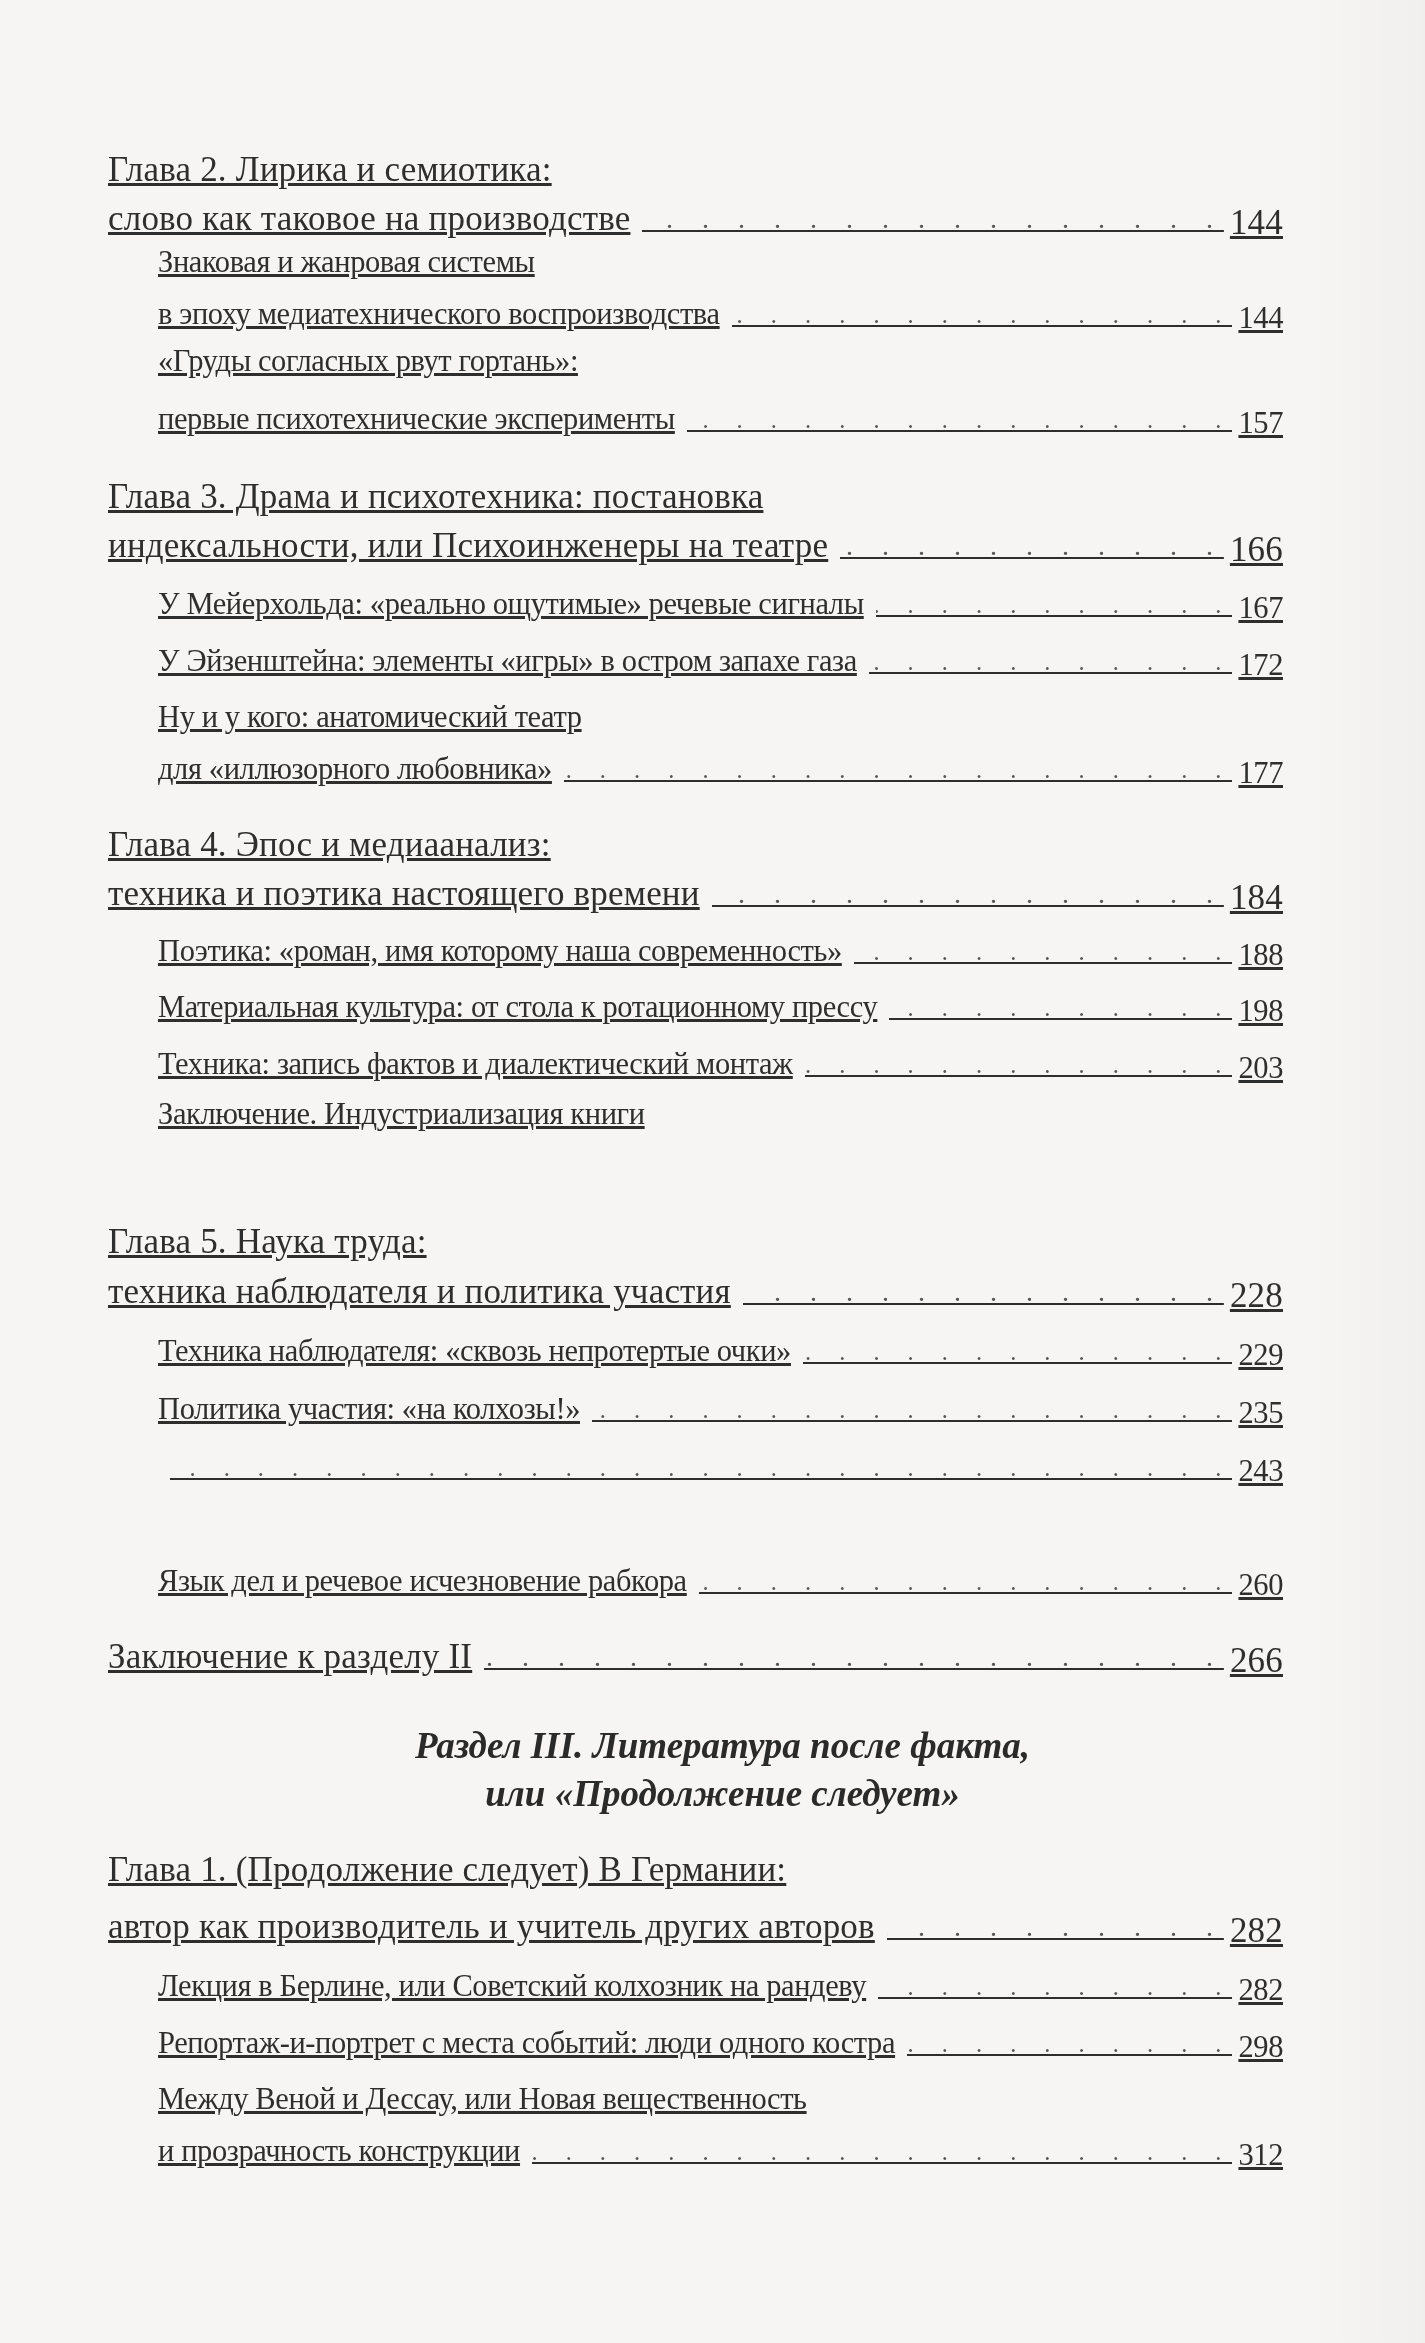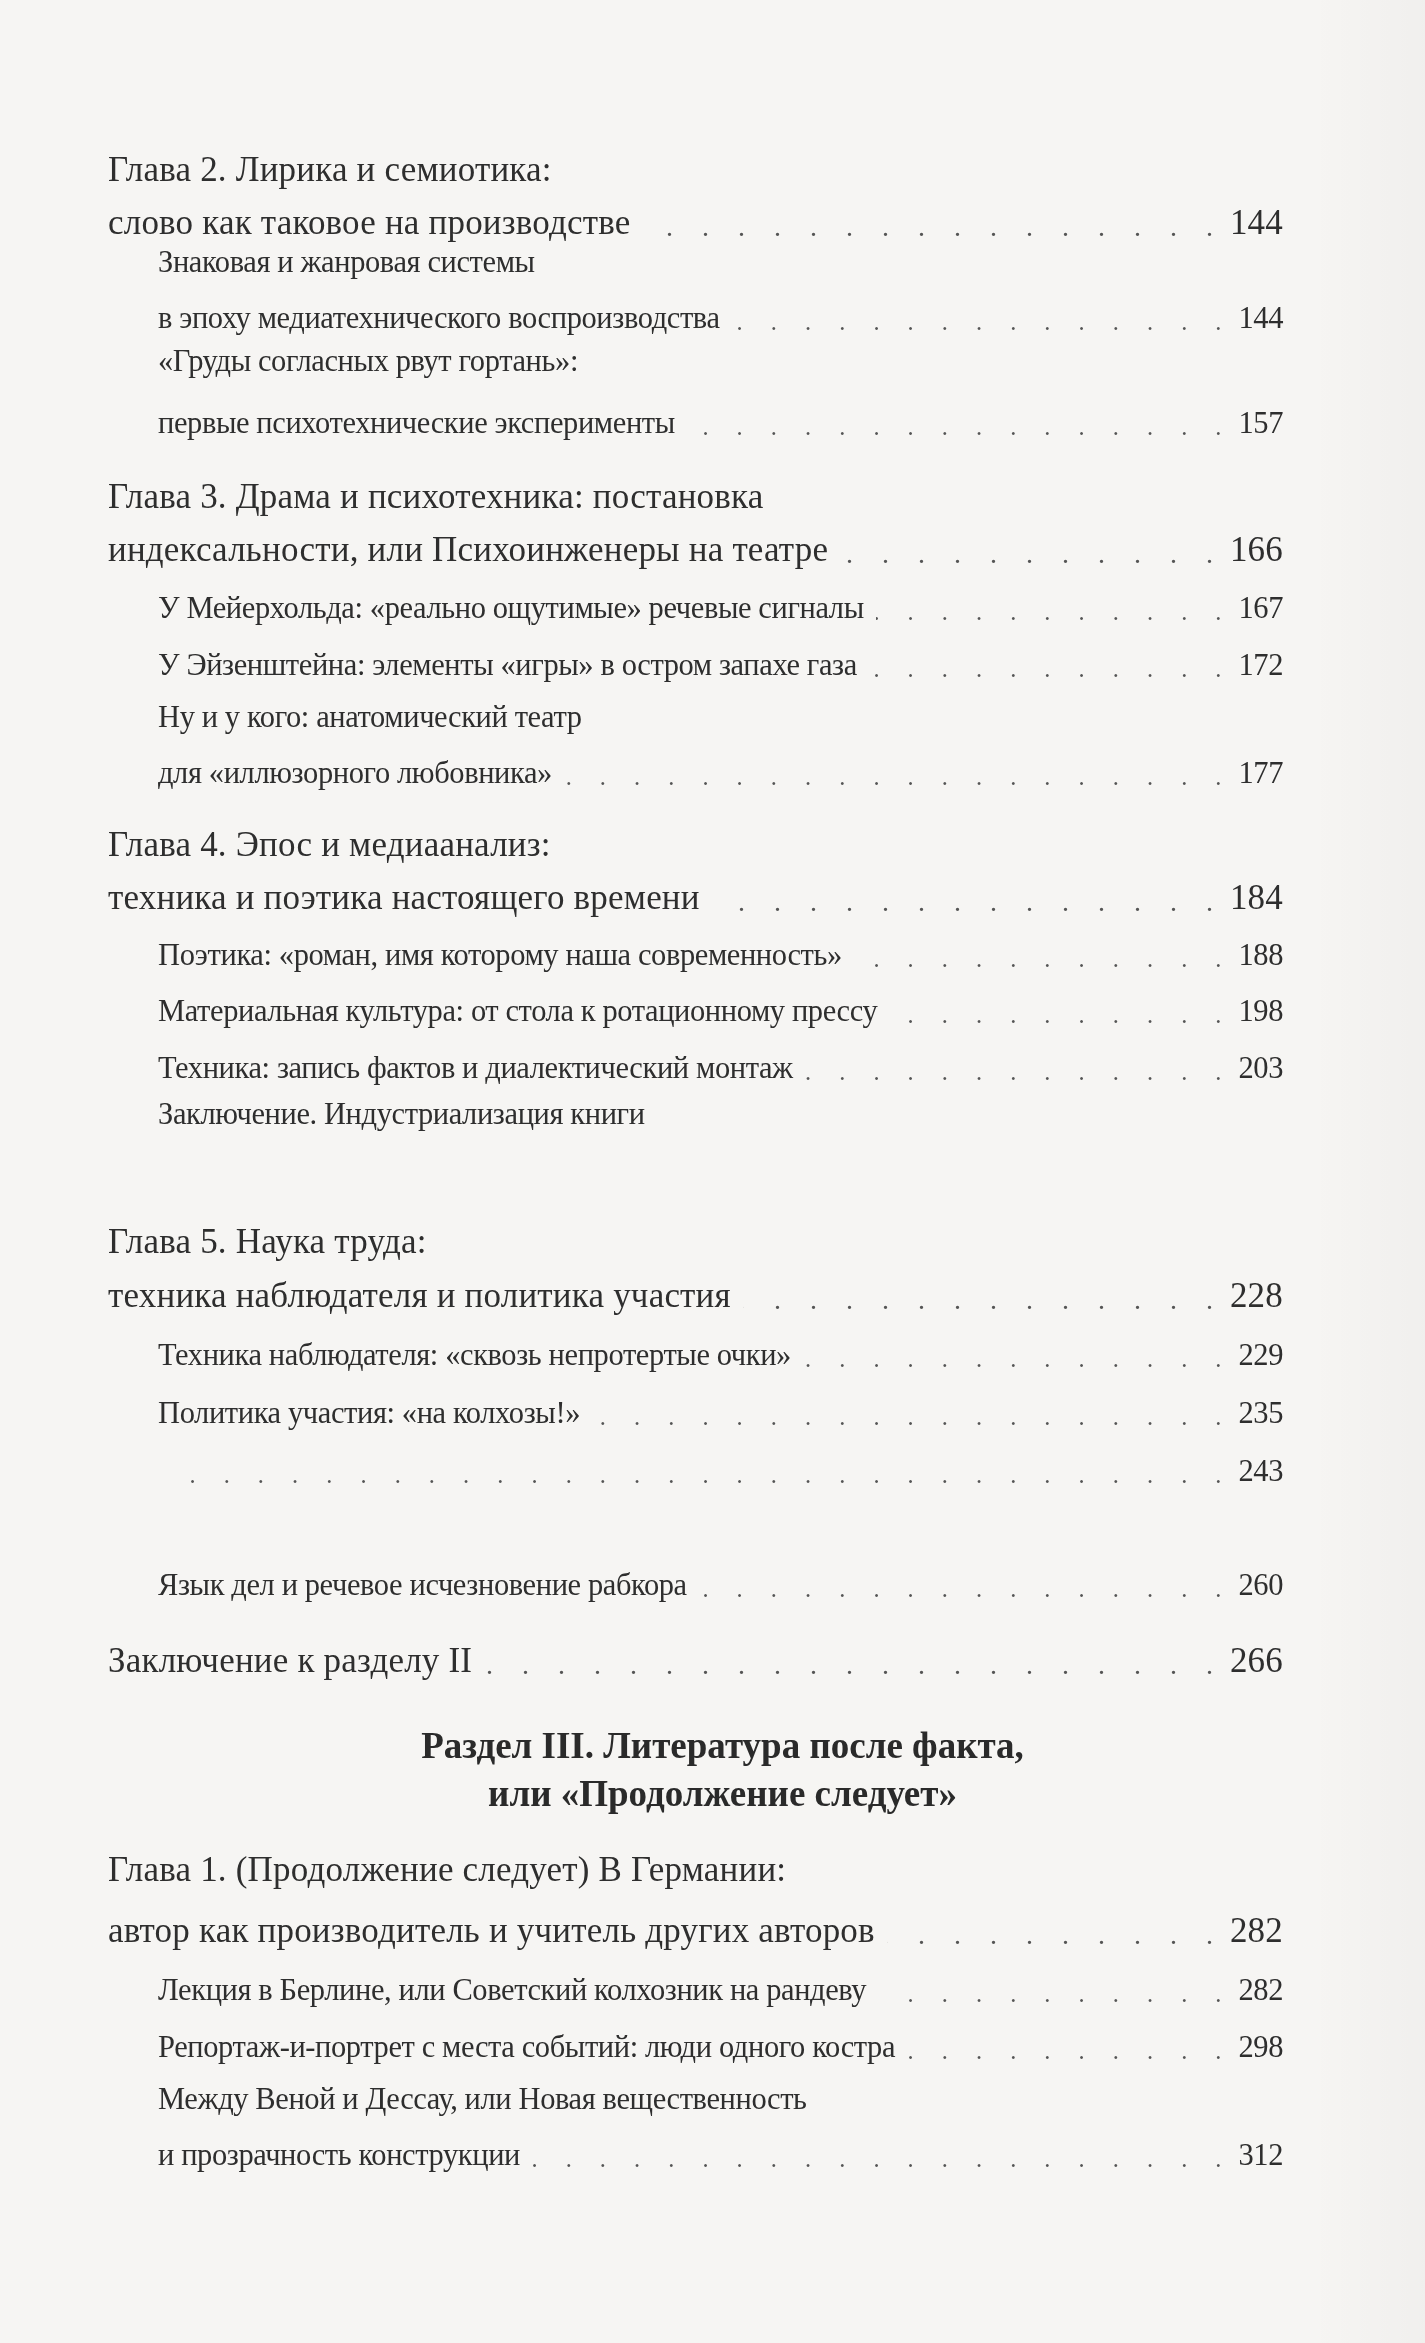--- a/index.html
+++ b/index.html
@@ -12,43 +12,44 @@
     color: #2e2e2e;
   }
   .page-shade {
     position: absolute; inset: 0;
     background: linear-gradient(90deg, rgba(0,0,0,0) 0%, rgba(0,0,0,0) 92%, rgba(0,0,0,0.025) 100%);
     pointer-events: none;
   }
   .toc { position: absolute; left: 0; top: 0; width: 1425px; height: 2343px; }
   .line {
     position: absolute;
-    display: flex; align-items: flex-end;
+    display: flex; align-items: center;
     white-space: nowrap;
+    text-decoration: underline;
   }
   .ch { left: 108px; right: 142px; font-size: 35px; letter-spacing: 0.2px; }
   .sub { left: 158px; right: 142px; font-size: 30.5px; letter-spacing: -0.4px; }
   .text { flex: 0 0 auto; }
   .dots {
     flex: 1 1 auto;
     margin: 0 6px 0 12px;
     overflow: hidden;
     color: #555;
     letter-spacing: 11px;
     font-size: 0.8em;
     text-align: right;
     direction: rtl;
   }
   .dots::before {
     content: ". . . . . . . . . . . . . . . . . . . . . . . . . . . . . . . . . . . . . . . . . . . . . . . . . . . . . . . . . . . . . . . . . . . . . . . . . . . . . . . .";
   }
   .page { flex: 0 0 auto; text-align: right; margin-top: 8px; }
   .section-head {
     position: absolute; left: 0; width: 1425px;
-    text-align: center; font-weight: bold;
+    text-align: center; font-style: italic; font-weight: bold;
     font-size: 37px; line-height: 48px;
     color: #2a2a2a;
   }
   .section-head div { padding-left: 20px; }
 </style>
 </head>
 <body>
 
 <div class="page-shade"></div>
 

